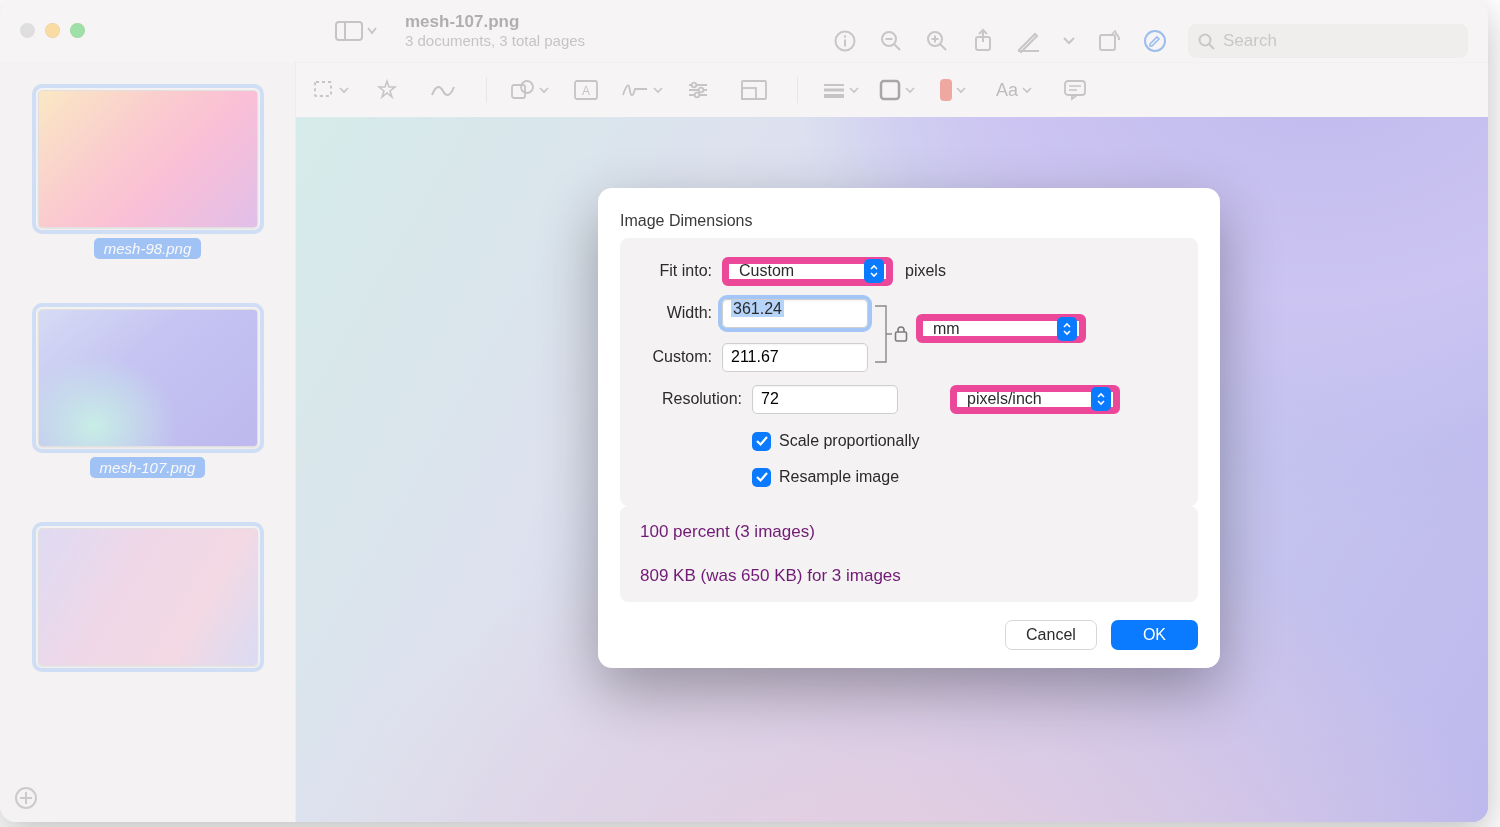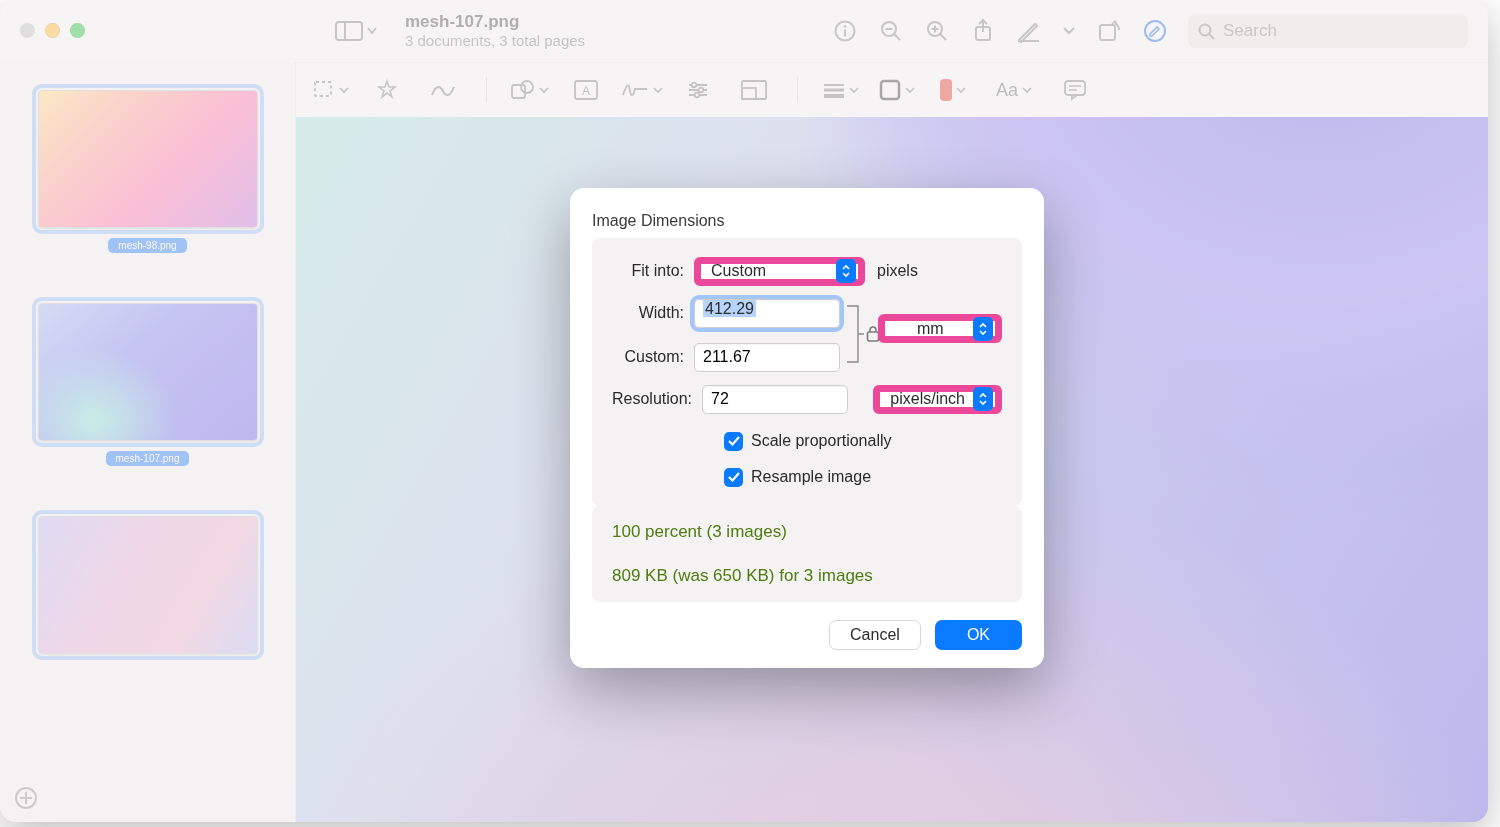--- a/index.html
+++ b/index.html
@@ -17,59 +17,59 @@
   }
   .traffic { display:flex; gap:10px; margin-right:40px; }
   .dot { width:15px; height:15px; border-radius:50%; }
   .dot.close{ background:#c3c3c3; }
   .dot.min{ background:#fdbc40; box-shadow:inset 0 0 0 0.5px rgba(0,0,0,0.15);}
   .dot.max{ background:#34c749; box-shadow:inset 0 0 0 0.5px rgba(0,0,0,0.15);}
   .sidebar-toggle { margin-left:210px; width:40px; display:flex; align-items:center; gap:4px; color:#8c8c8c; }
   .title-block { margin-left:30px; display:flex; flex-direction:column; }
   .title-block .fname { font-weight:600; font-size:17px; color:#5c5c5c; }
   .title-block .sub { font-size:15px; color:#8b8b8b; }
-  .tb-right { position:absolute; right:20px; top:0; height:62px; display:flex; align-items:center; gap:20px; }
+  .tb-right { position:absolute; right:20px; top:10px; height:62px; display:flex; align-items:center; gap:20px; }
   .iconbtn { color:#909090; width:26px; height:26px; display:flex; align-items:center; justify-content:center; }
   .search-field { background:#e8e5e5; border-radius:8px; height:34px; width:280px; display:flex; align-items:center; padding:0 10px; color:#909090; font-size:17px; gap:8px;}
   
   .markupbar {
     position:absolute; top:62px; left:296px; right:0; height:55px;
     background:#f6f3f3; display:flex; align-items:center; gap:30px; padding:0 22px;
     border-top:1px solid rgba(0,0,0,0.03);
   }
   .sep { width:1px; height:26px; background:#d6d4d4; }
   .swatch { width:22px; height:22px; background:#e74c3c; border-radius:4px; }
   
   .sidebar {
     position:absolute; top:62px; left:0; width:296px; bottom:0; background:#f1efef;
     border-right:1px solid #e3e1e1; overflow:hidden;
   }
   .thumb-wrap { margin:28px 30px 0 30px; display:flex; flex-direction:column; align-items:center; }
   .thumb { width:220px; height:138px; border-radius:4px; border:1px solid #c7c5c5; box-shadow:0 1px 2px rgba(0,0,0,0.15); }
-  .thumb-label { margin-top:10px; background:#3b86f7; color:#fff; border-radius:5px; padding:2px 10px; font-size:10px; }
+  .thumb-label { margin-top:10px; background:#3b86f7; color:#fff; border-radius:5px; padding:2px 10px; font-size:15px;font-style:italic; }
   .thumb.sel { outline:4px solid #9fc1f5; outline-offset:2px; }
   .sidebar-add { position:absolute; left:14px; bottom:8px; color:#9a9898; }
   
   .canvas {
     position:absolute; top:117px; left:296px; right:0; bottom:0;
     background:
       radial-gradient(900px 700px at 50% 120%, #e0a4c0 0%, rgba(224,164,192,0) 70%),
       radial-gradient(1200px 900px at 100% -10%, #6e6ee8 0%, rgba(110,110,232,0) 55%),
       linear-gradient(120deg, #aee0dc 0%, #bfcbe8 30%, #9090e8 65%, #7a72e4 100%);
   }
   .canvas .swoop {
     position:absolute; top:0; right:0; width:70%; height:65%;
     background:radial-gradient(80% 120% at 80% -20%, #7a72e4 0%, #9a8cf0 50%, rgba(154,140,240,0) 80%);
     border-bottom-left-radius:50% 60%;
   }
   
   .dim { position:absolute; inset:0; background:rgba(246,244,244,0.55); }
   
   .dialog {
-    position:absolute; left:570px; top:188px; width:474px; background:#fff;
+    position:absolute; left:598px; top:188px; width:622px; background:#fff;
     border-radius:14px; box-shadow:0 22px 60px rgba(0,0,0,0.32);
     padding:24px 22px 18px 22px; font-size:16px; color:#2b2b2b;
   }
   .section-title { font-size:16px; color:#3a3a3a; margin-bottom:8px; }
   .panel { background:#f4f2f2; border-radius:8px; padding:18px 20px 14px 20px; }
   .row { display:flex; align-items:center; margin-bottom:12px; min-height:30px; }
   .row .lbl { width:102px; text-align:right; margin-right:10px; }
   .txt-input { width:146px; height:29px; border:1px solid #cfcfcf; border-radius:5px; background:#fff; padding:0 8px; font-size:16px; font-family:inherit; box-shadow:inset 0 1px 2px rgba(0,0,0,0.05);}
   .txt-input.focus { outline:4px solid #a3c6f7; background:#fff; }
   .txt-input.focus::selection{}
@@ -79,22 +79,22 @@
   .popup .arrows svg{display:block;}
   .popup.w170 { width:171px; }
   .popup.w166 { width:170px; }
   .chk { width:19px; height:19px; border-radius:5px; background:#0a7aff; display:inline-flex; align-items:center; justify-content:center; margin-right:8px; flex:none;}
   .chk svg { stroke:#fff; }
   .dims-col { display:flex; flex-direction:column; gap:10px; }
   .dims-row { display:flex; align-items:flex-start; }
   .lock-bracket { position:relative; width:30px; height:70px; margin-left:6px; color:#7c7c7c; }
   .lock-bracket svg{position:absolute; top:6px; left:0;}
   .lock-icon { position:absolute; left:20px; top:22px; color:#7c7c7c; }
-  .units-popup { margin-left:12px;text-align:center; }
-  .result-panel { background:#f4f2f2; border-radius:8px; padding:16px 20px; font-size:17px; color:#4d7c0f; }
+  .units-popup { margin-left:12px; }
+  .result-panel { background:#f4f2f2; border-radius:8px; padding:16px 20px; font-size:17px; color:#701a75; }
   .result-panel .line2 { margin-top:24px; }
   .buttons { display:flex; justify-content:flex-end; gap:14px; margin-top:18px; }
   .btn { height:30px; border-radius:7px; padding:0 20px; font-size:16px; border:1px solid #d7d7d7; background:#fff; display:flex; align-items:center; }
   .btn.primary { background:#0a7aff; color:#fff; border:none; padding:0 32px; }
   
   svg { overflow:visible; }
 </style>
 </head>
 <body>
 
@@ -325,21 +325,21 @@
               </svg>
             </span>
         </div>
         <span style="margin-left:12px;">pixels</span>
       </div>
 
       <div class="dims-row" style="margin-top:6px;">
         <div class="dims-col">
           <div class="row" style="margin-bottom:4px;justify-content:center;">
             <div class="lbl" style="width:72px;">Width:</div>
-            <div class="txt-input focus"><span class="sel-hl">412.29</span></div>
+            <div class="txt-input focus"><span class="sel-hl">361.24</span></div>
           </div>
           <div class="row" style="margin-bottom:0;">
             <div class="lbl" style="width:72px;">Custom:</div>
             <input class="txt-input" value="211.67" style="">
           </div>
         </div>
         <div class="lock-bracket">
           <svg width="18" height="60">
               <path d="M1 2 L12 2 L12 58 L1 58 M12 30 L18 30" fill="none" stroke="#8a8a8a" stroke-width="1.4"></path>
             </svg>

